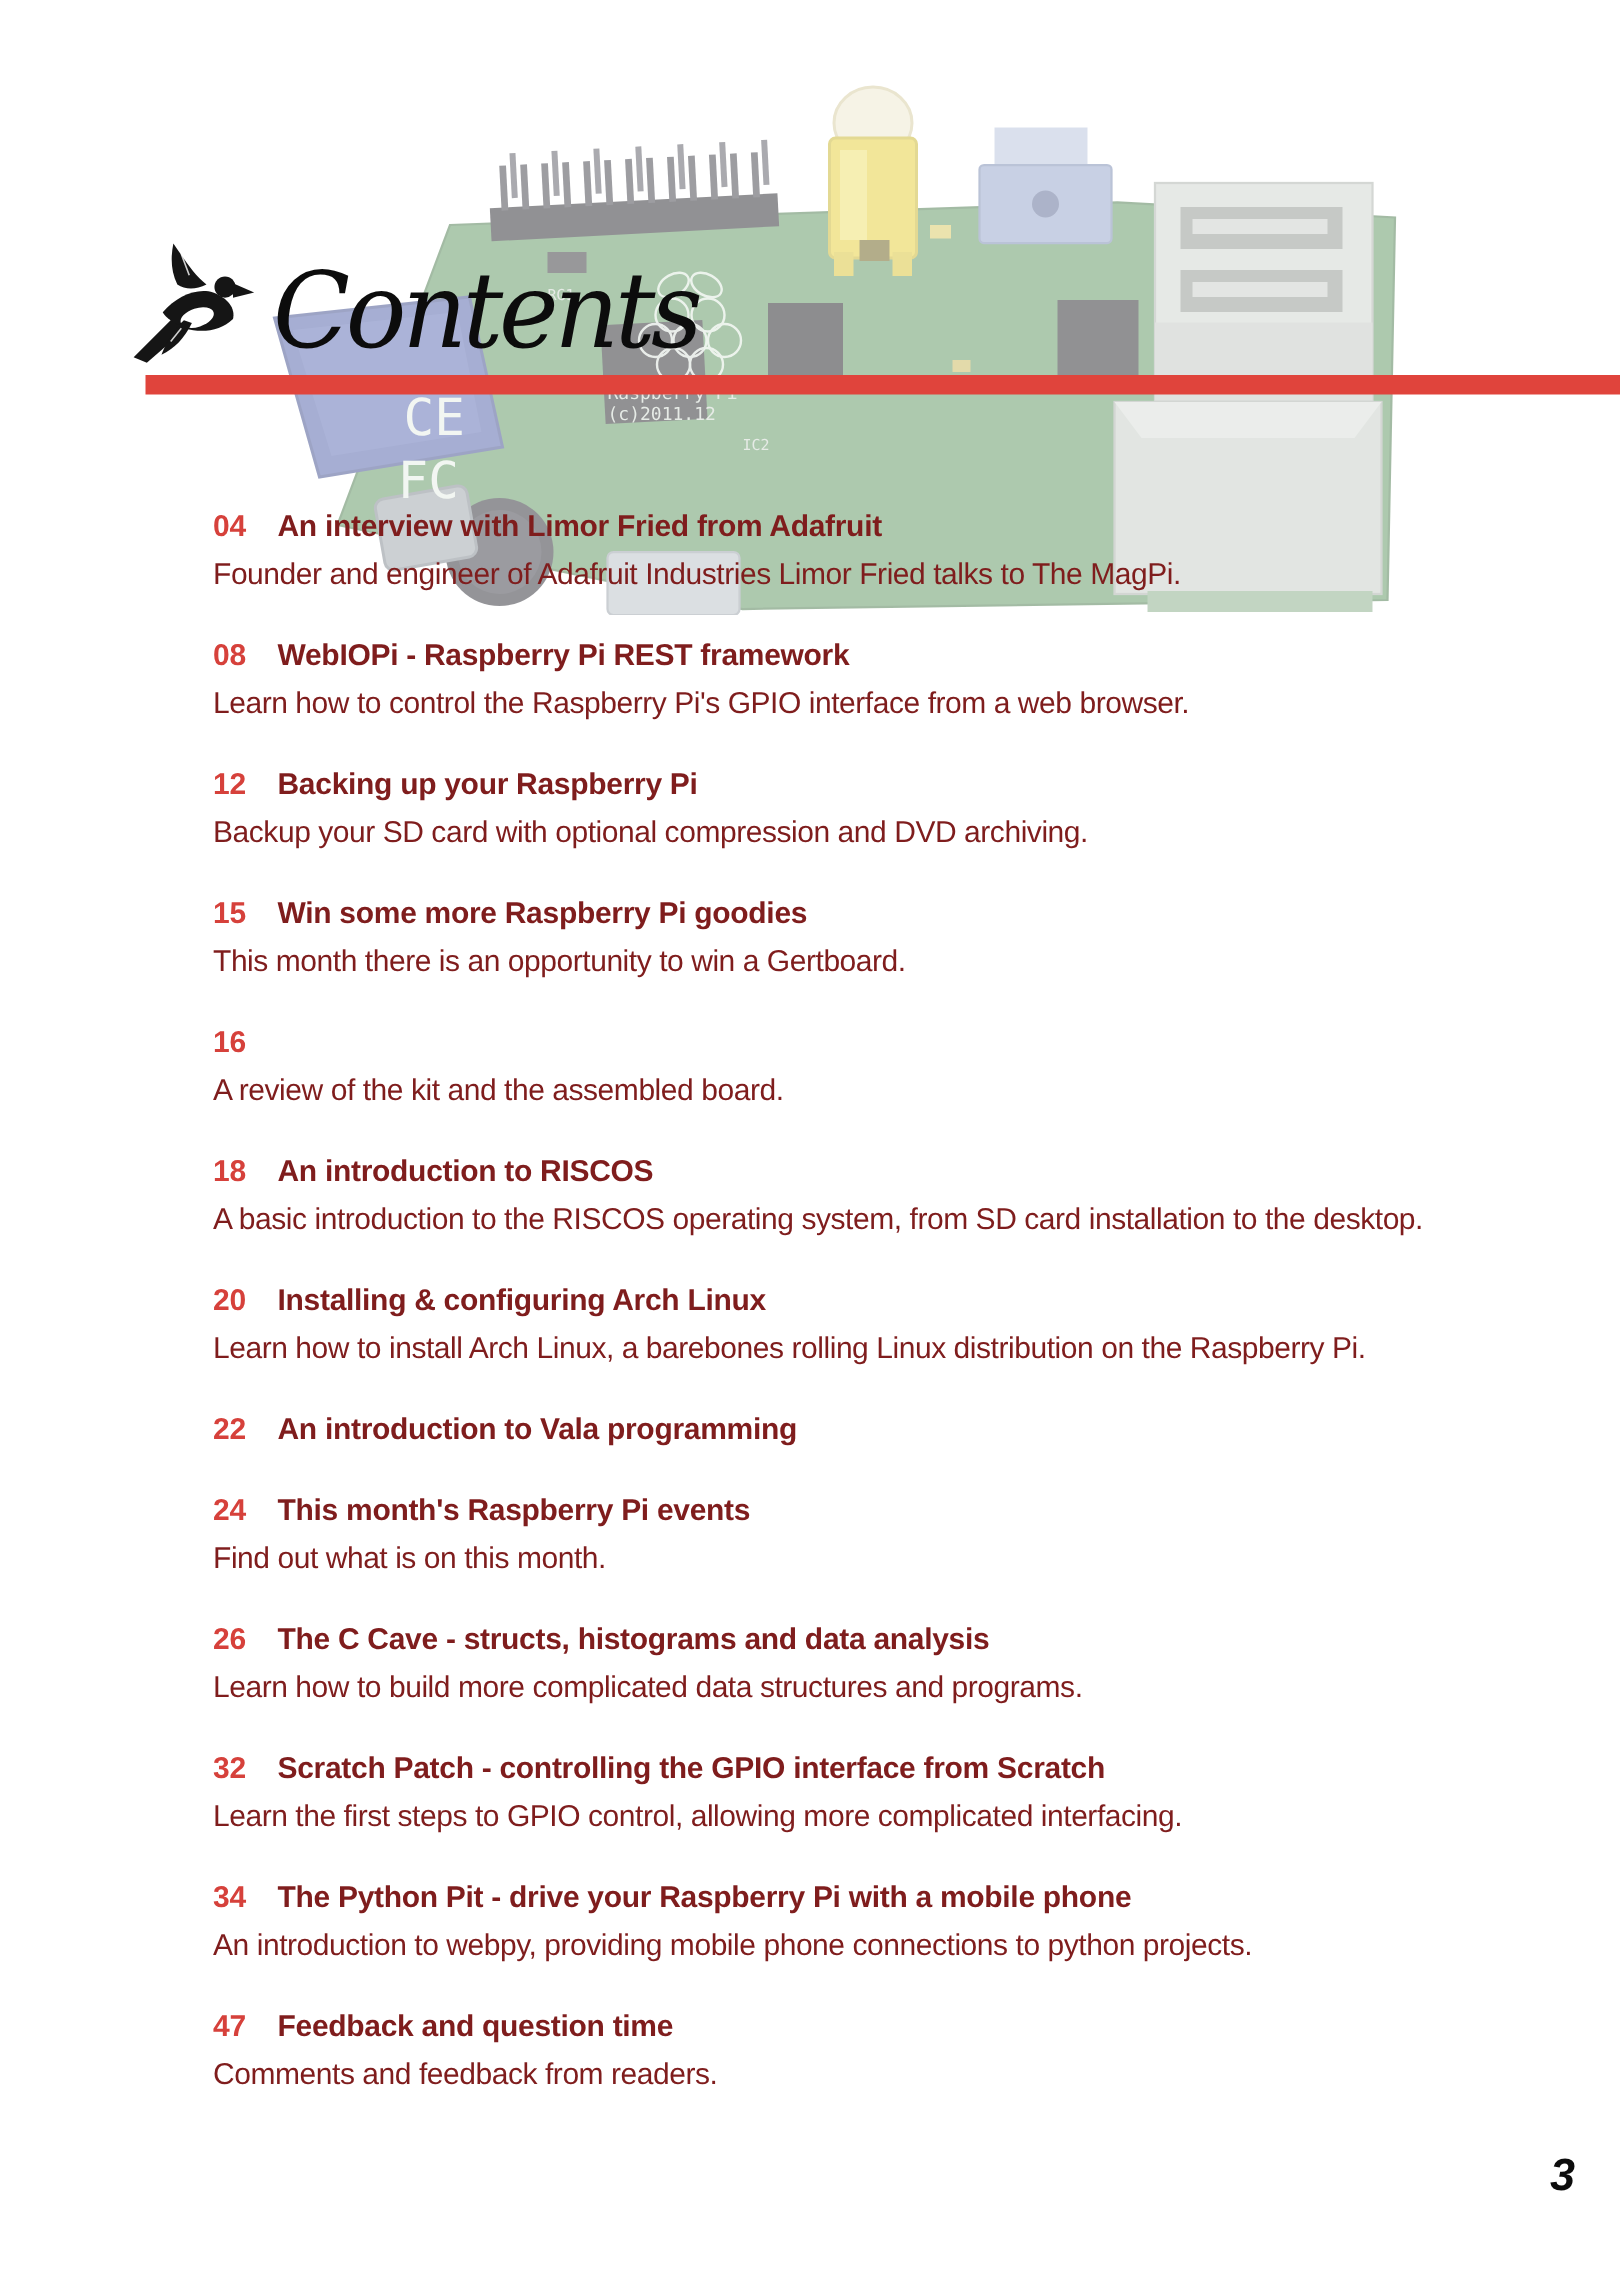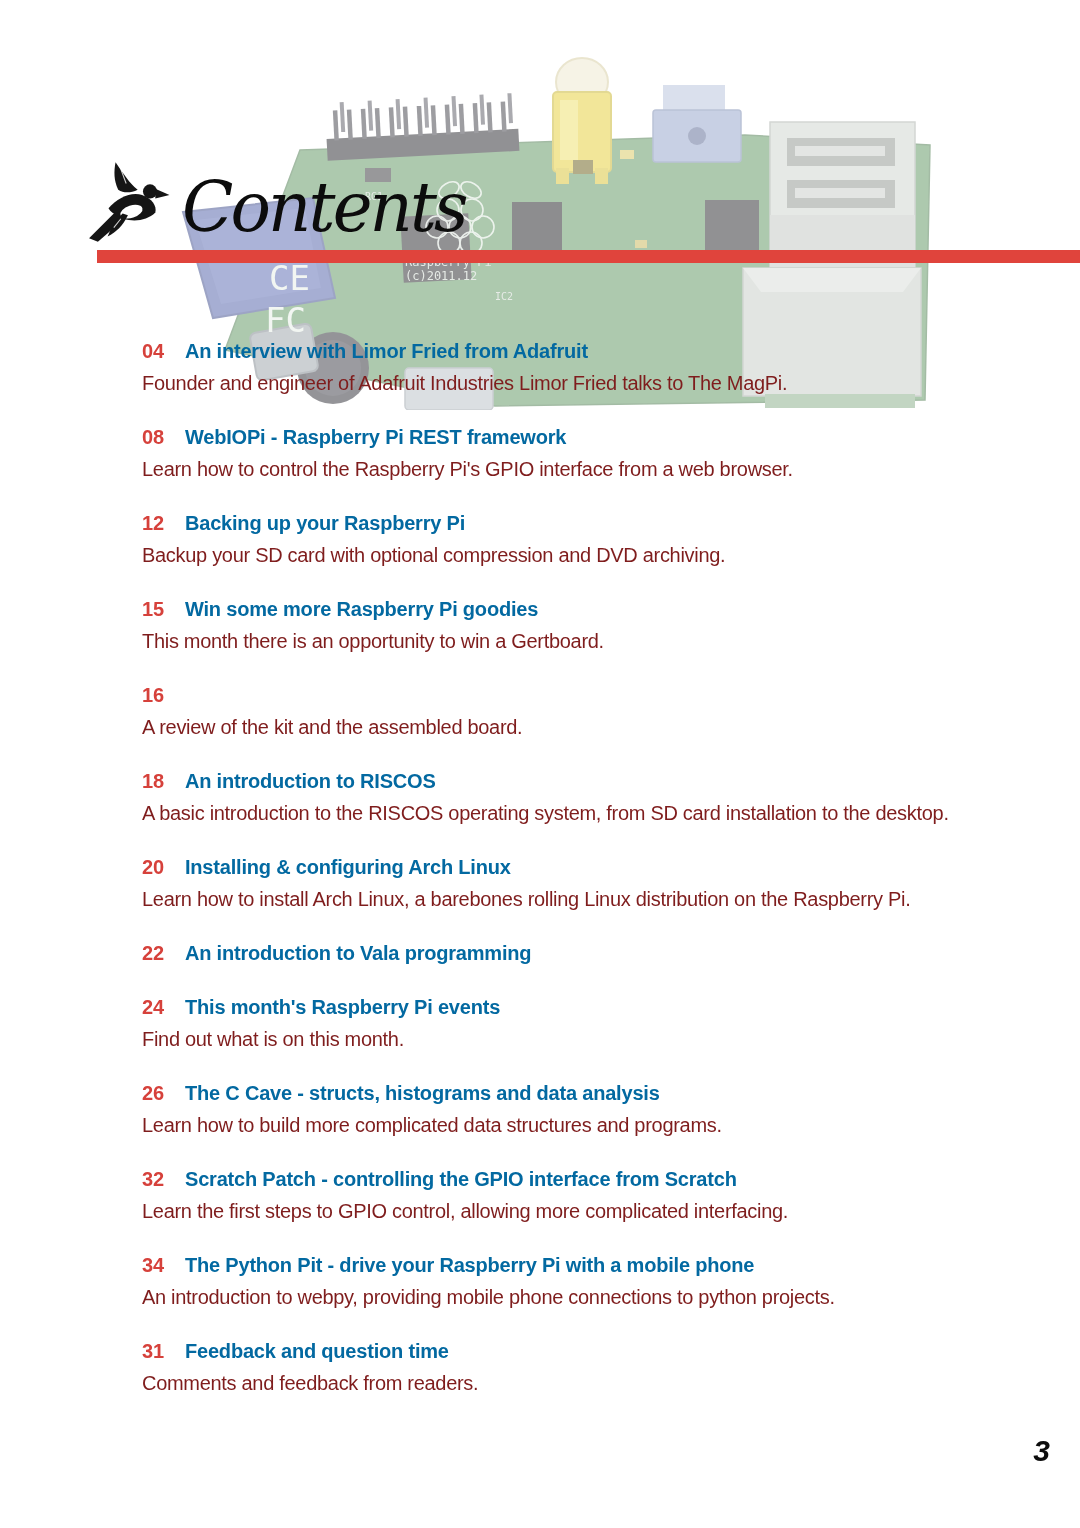--- a/index.html
+++ b/index.html
@@ -13,21 +13,21 @@
   .contents-title{font-family:"DejaVu Serif",serif;font-style:italic;font-size:70px;
         line-height:70px;color:#0c0c0c;letter-spacing:-3px;transform:scaleX(.96);
         transform-origin:left bottom;padding-bottom:4px;}
   .rule{position:absolute;left:97px;right:0;top:250px;height:13px;background:#e0443c;z-index:3;}
   
   .toc{position:absolute;left:98px;top:340px;width:910px;z-index:2;margin-left:44px;}
   .entry{margin-bottom:31px;cursor:pointer;}
   .t-line{display:flex;line-height:23px;}
   .num{display:inline-block;width:43px;font-weight:bold;font-size:20px;color:#d6413b;
        letter-spacing:-.2px;}
-  .ttl{font-weight:bold;font-size:20px;color:#0369a1;letter-spacing:-.2px;}
+  .ttl{font-weight:bold;font-size:20px;color:#7f1d1d;letter-spacing:-.2px;}
   .desc{margin-top:9px;font-size:20px;line-height:23px;color:#7f1d1d;letter-spacing:-.3px;}
   .pageno{position:absolute;right:30px;top:1434px;font-size:30px;font-weight:bold;
           font-style:italic;color:#0c0c0c;z-index:2;}
   svg text{font-family:"DejaVu Sans Mono",monospace;}
 </style>
 </head>
 <body>
 
 <div class="page">
 
@@ -247,21 +247,21 @@
     <div class="entry">
       <div class="t-line">
         <span class="num">34</span>
         <span class="ttl">The Python Pit - drive your Raspberry Pi with a mobile phone</span>
       </div>
       <div class="desc">An introduction to webpy, providing mobile phone connections to python projects.</div>
     </div>
 
     <div class="entry">
       <div class="t-line">
-        <span class="num">31</span>
+        <span class="num">47</span>
         <span class="ttl">Feedback and question time</span>
       </div>
       <div class="desc">Comments and feedback from readers.</div>
     </div>
   </div>
 
   <div class="pageno">3</div>
 </div>
 
 </body></html>

